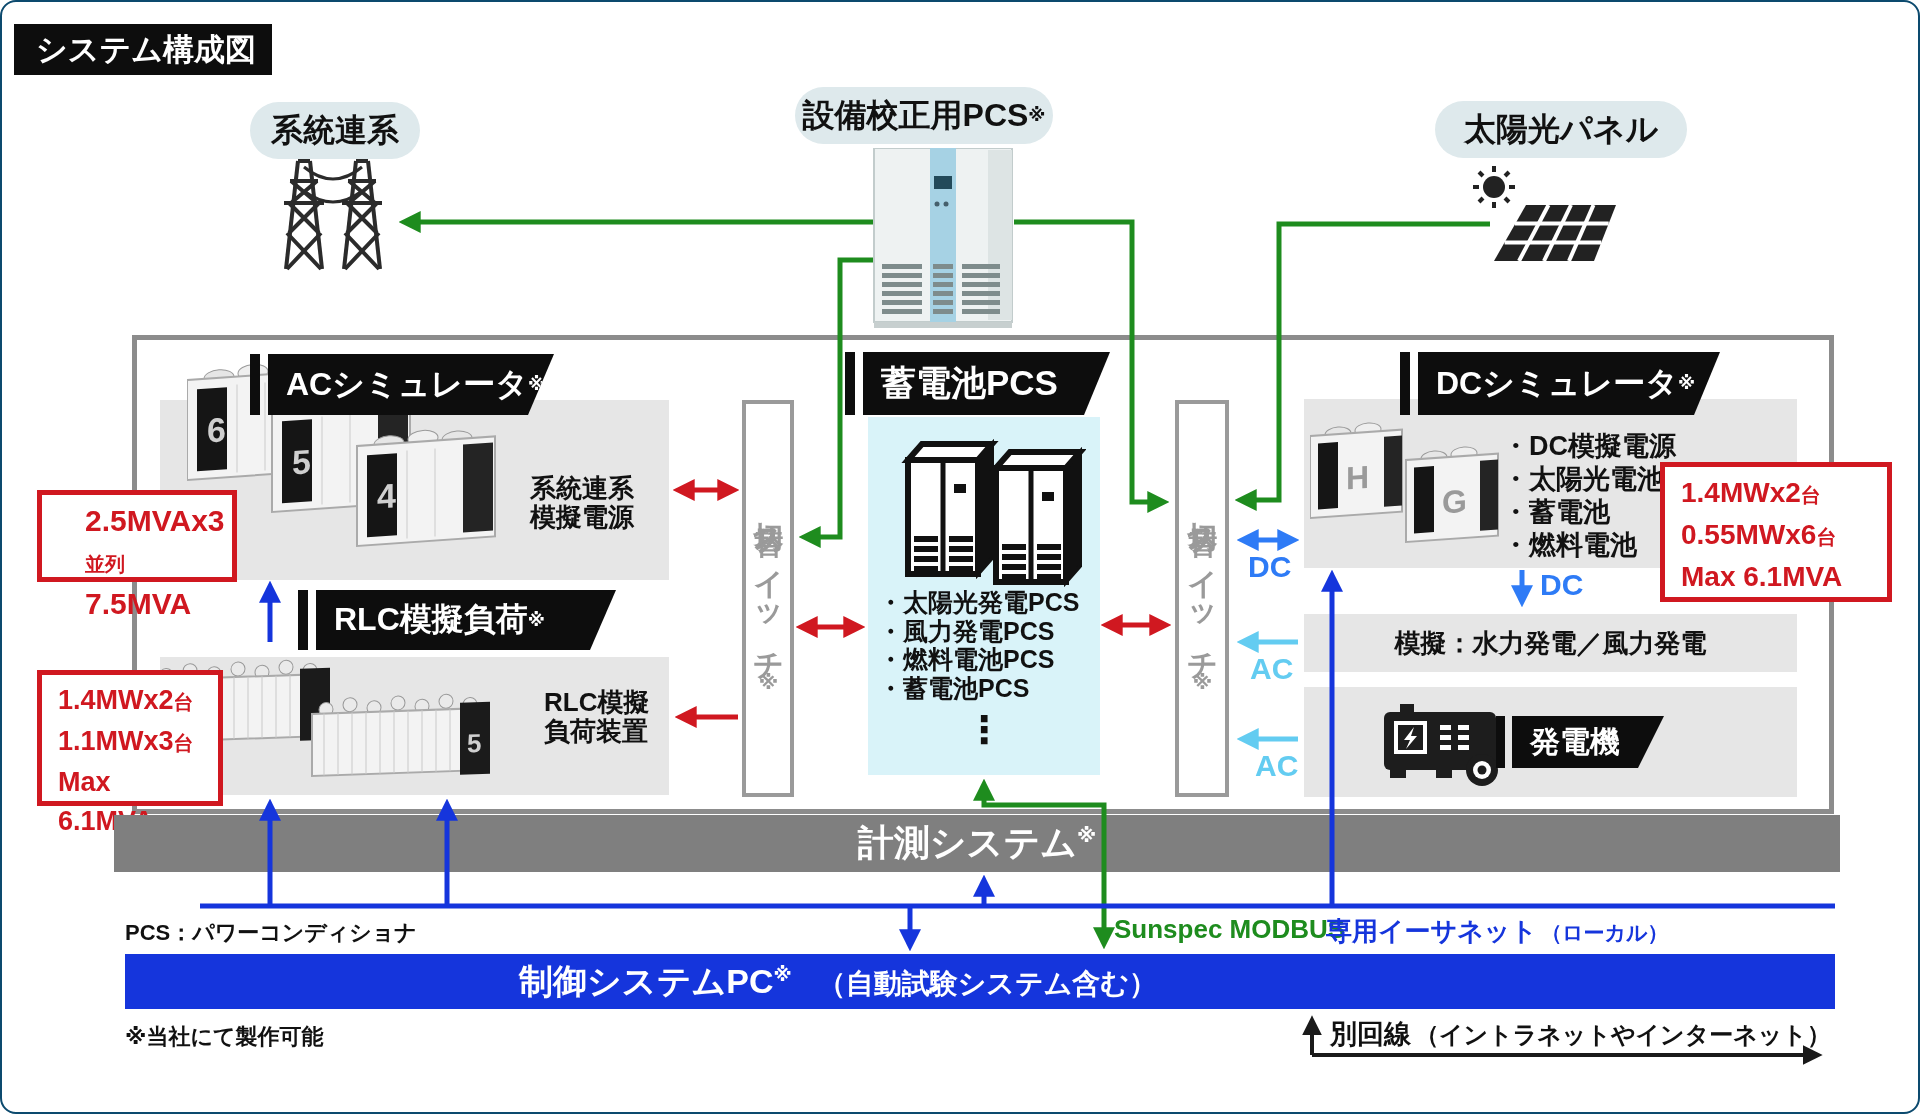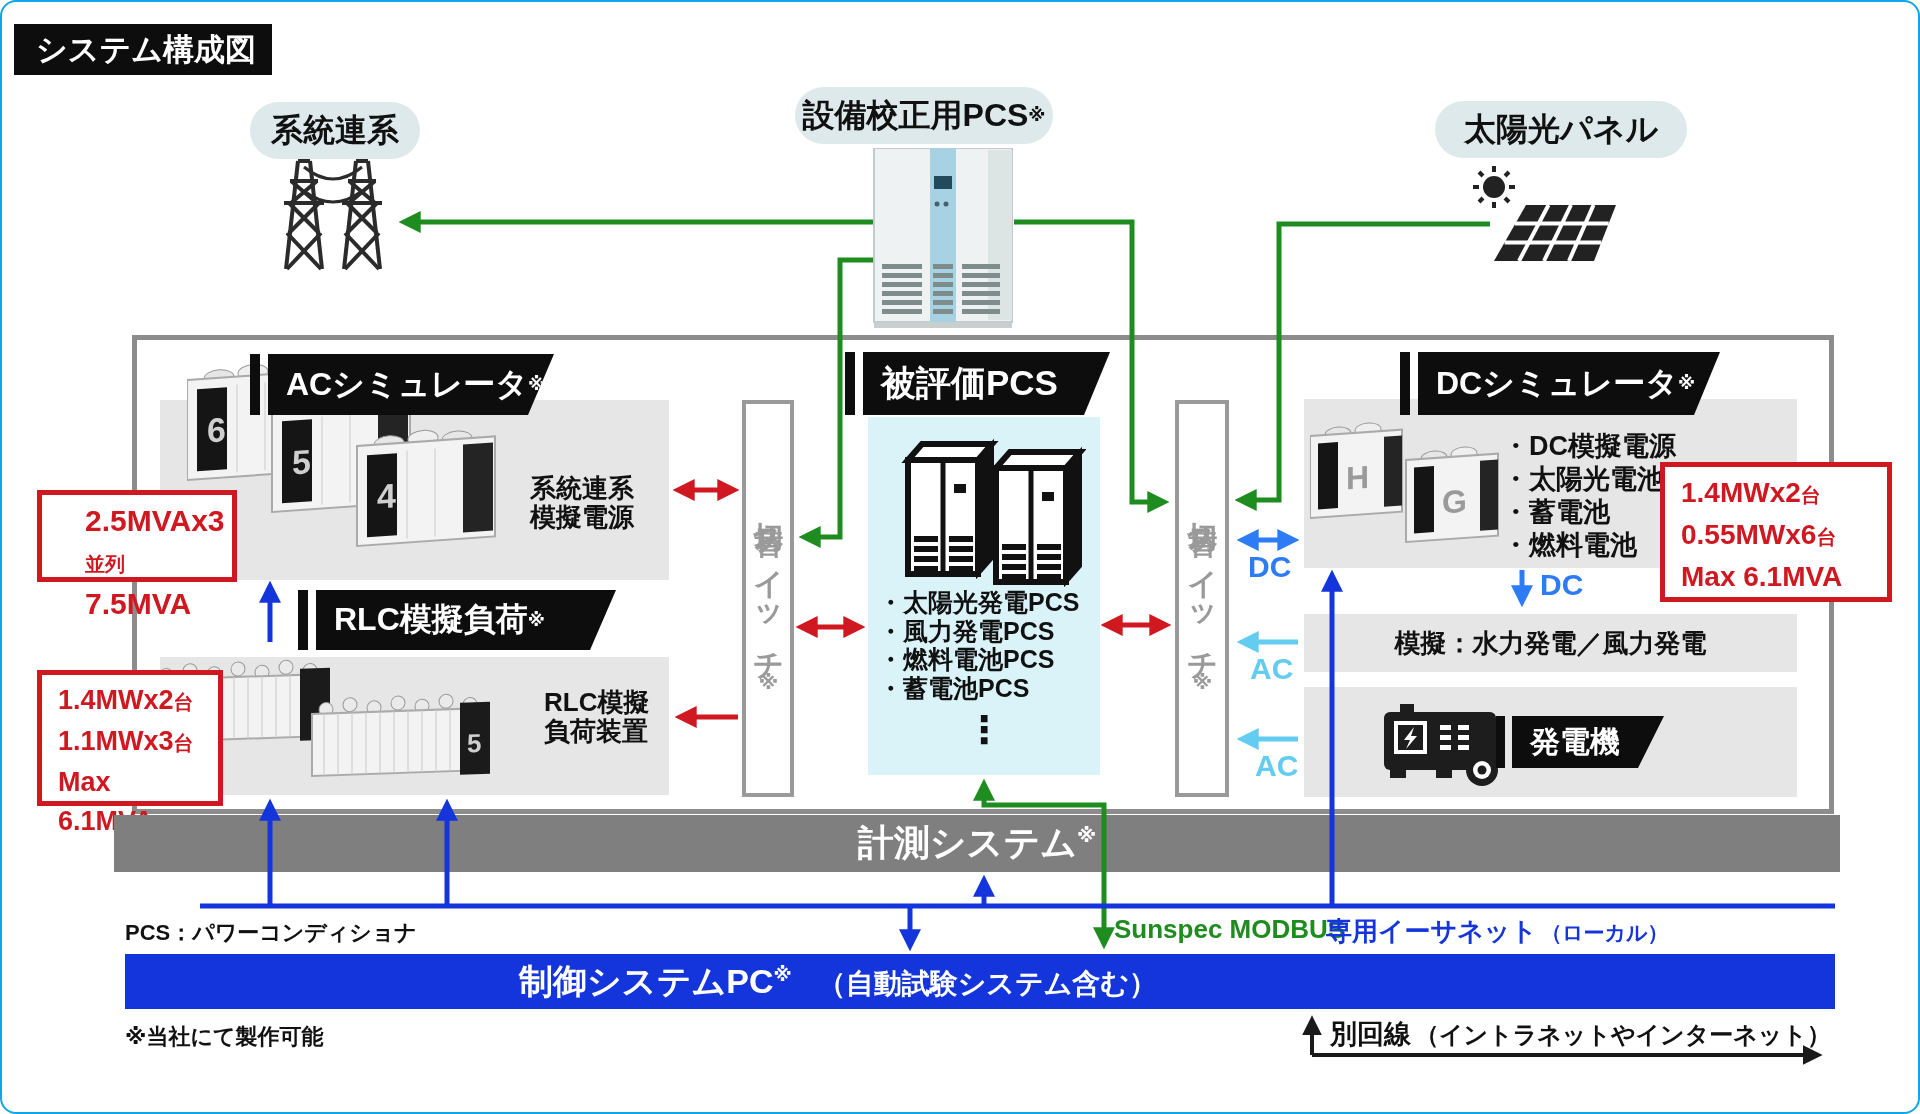--- a/index.html
+++ b/index.html
@@ -1,16 +1,16 @@
 <!DOCTYPE html>
 <html><head>
 <meta charset="utf-8">
 <style>
   html,body{margin:0;padding:0;background:#fff;font-family:"Liberation Sans","DejaVu Sans",sans-serif;}
-  #canvas{position:relative;width:1920px;height:1114px;background:#fff;border:2px solid #0ea5e9;
+  #canvas{position:relative;width:1920px;height:1114px;background:#fff;border:2px solid #0c4a6e;
           border-radius:16px;box-sizing:border-box;overflow:hidden;}
   .abs{position:absolute;}
   .pill{background:#DEE9EC;border-radius:30px;display:flex;align-items:center;justify-content:center;
         font-weight:bold;font-size:32px;color:#111;}
   .blabel{background:#0d0d0d;color:#fff;font-weight:bold;display:flex;align-items:center;
           padding-left:18px;clip-path:polygon(0 0,100% 0,calc(100% - 26px) 100%,0 100%);box-sizing:border-box;}
   .bbar{background:#0d0d0d;}
   .panel{background:#E6E6E6;}
   .redbox{background:#fff;border:5px solid #D01820;color:#D01820;font-weight:bold;box-sizing:border-box;
           padding:6px 8px 4px 16px;}
@@ -292,21 +292,21 @@
   </div>
 
   <div class="abs bbar" style="left:296px;top:588px;width:10px;height:60px;"></div>
   <div class="abs blabel" style="left:314px;top:588px;width:300px;height:60px;font-size:32px;">
     <span>RLC模擬負荷</span>
       <sup class="mark">※</sup>
   </div>
 
   <div class="abs bbar" style="left:843px;top:350px;width:10px;height:63px;"></div>
   <div class="abs blabel" style="left:861px;top:350px;width:247px;height:63px;font-size:35px;">
-    <span>被評価PCS</span>
+    <span>蓄電池PCS</span>
   </div>
 
   <div class="abs bbar" style="left:1398px;top:350px;width:10px;height:63px;"></div>
   <div class="abs blabel" style="left:1416px;top:350px;width:302px;height:63px;font-size:32px;">
     <span>DCシミュレータ</span>
       <sup class="mark">※</sup>
   </div>
 
   <div class="abs bbar" style="left:1494px;top:714px;width:9px;height:52px;"></div>
   <div class="abs blabel" style="left:1510px;top:714px;width:152px;height:52px;font-size:30px;">

